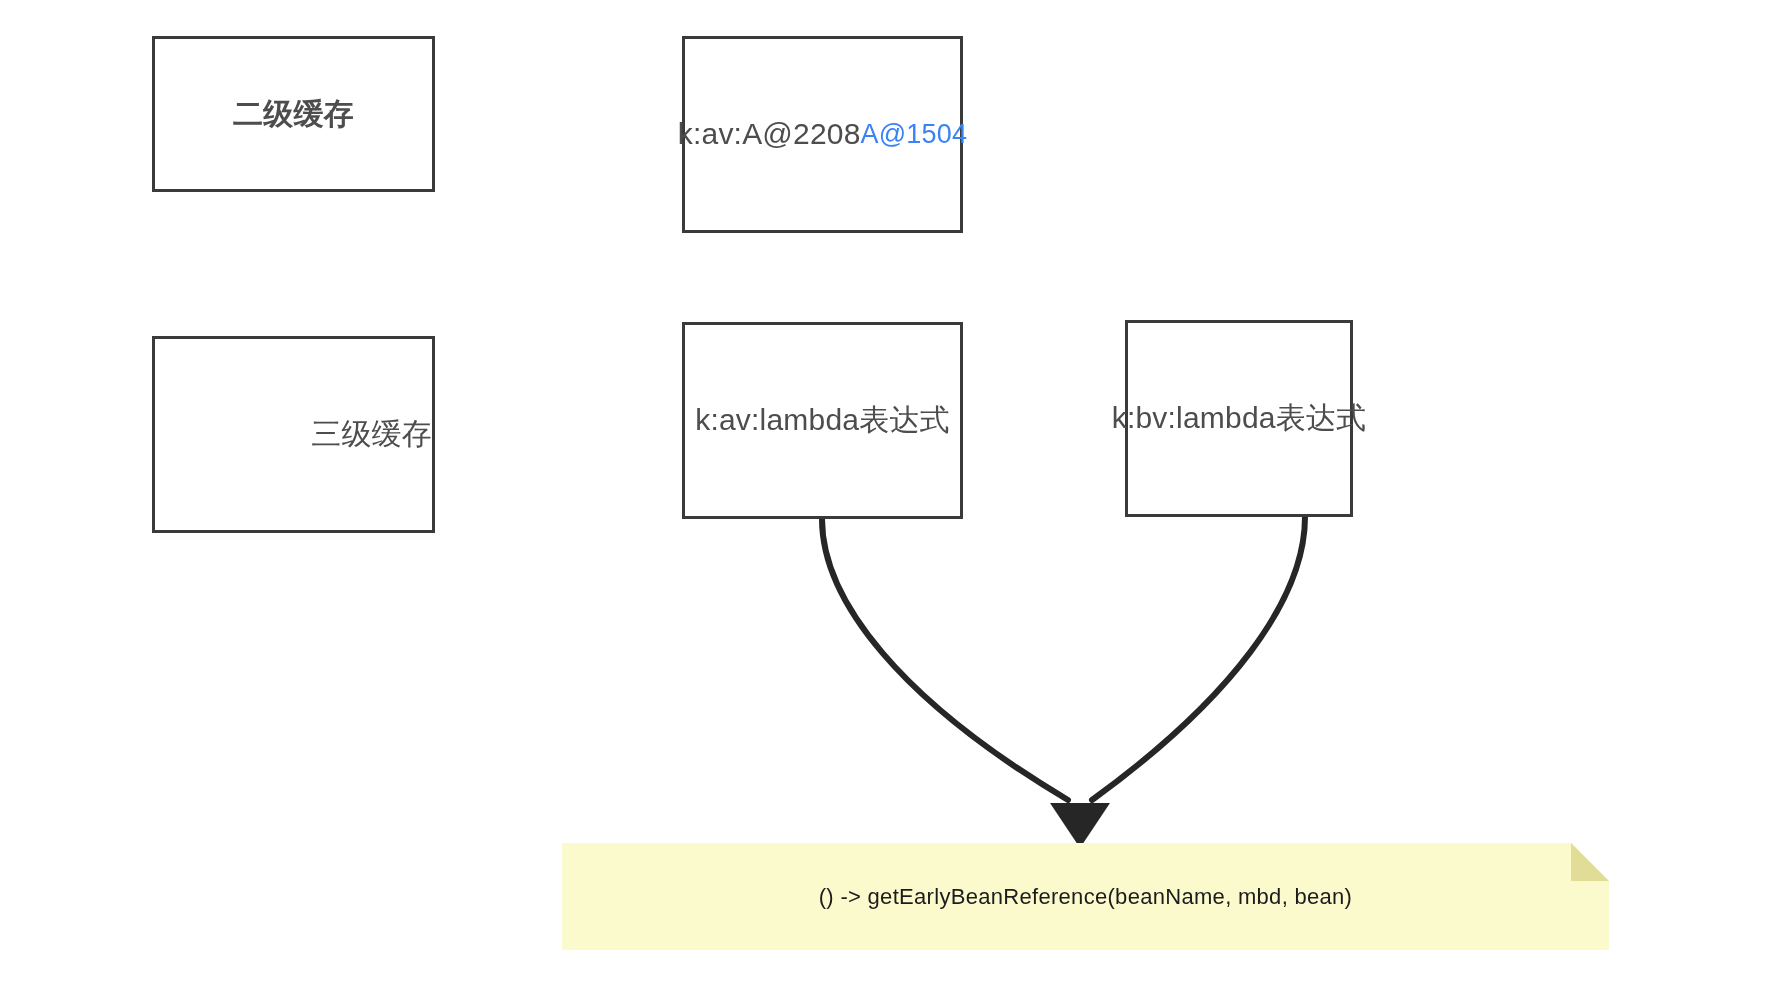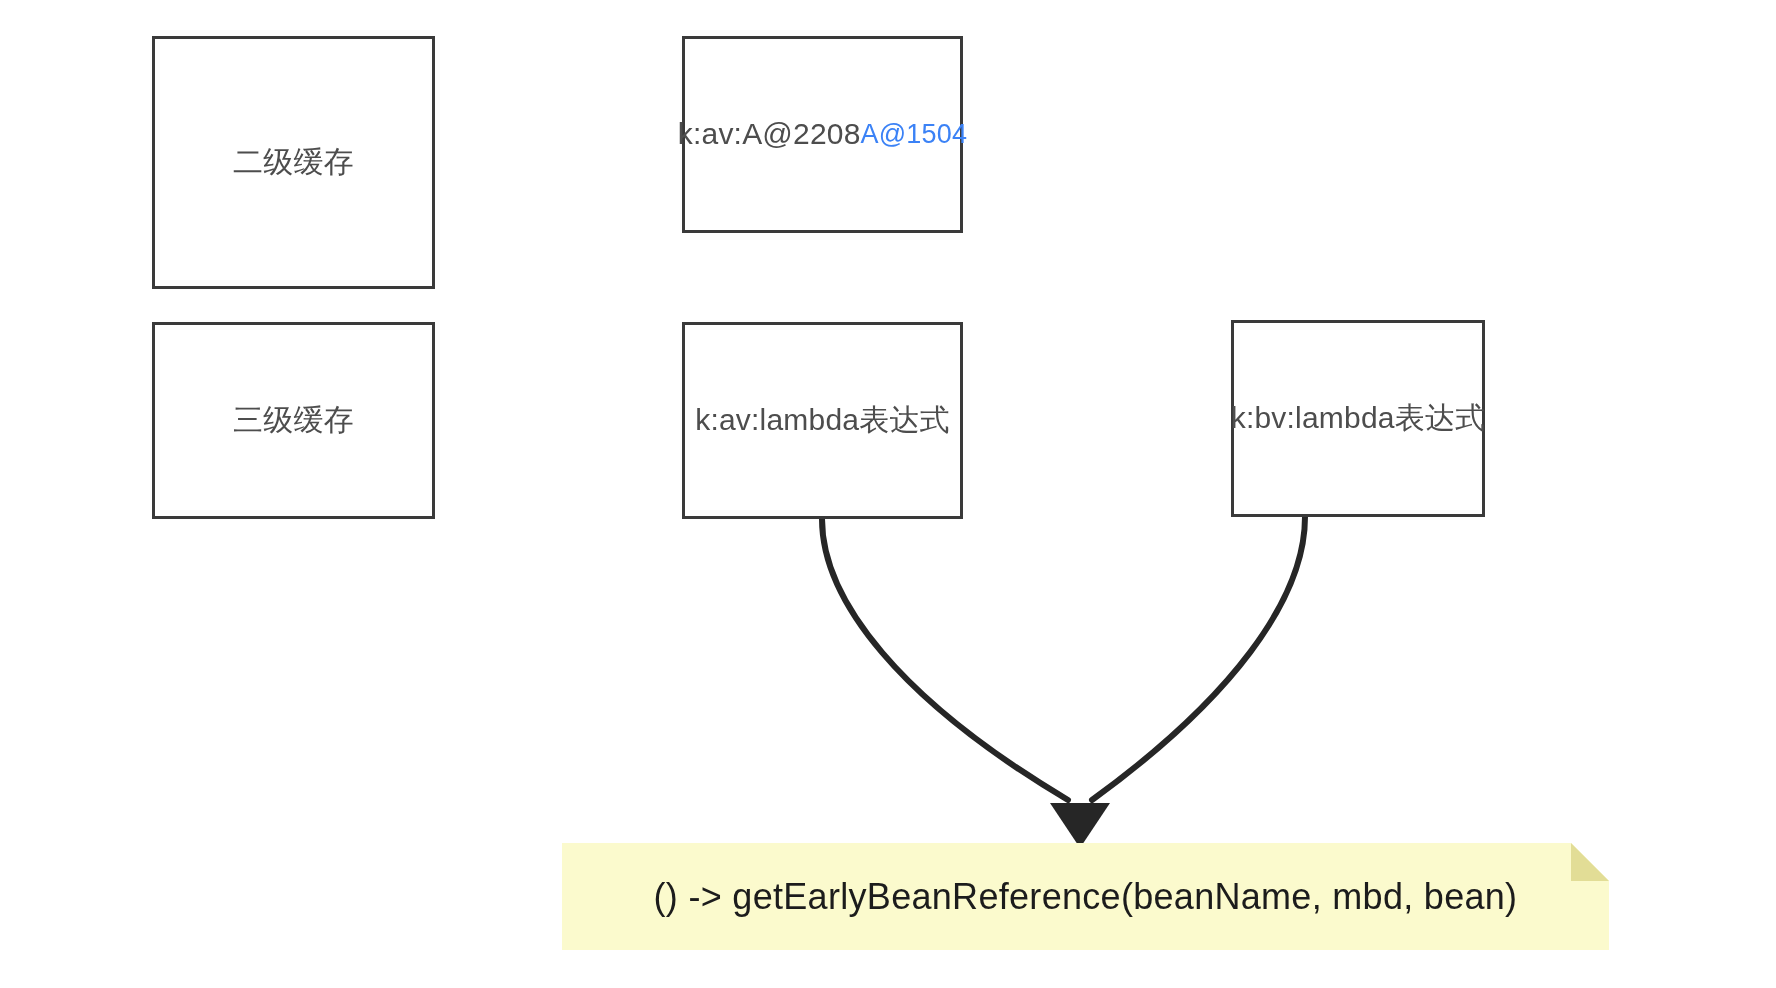--- a/index.html
+++ b/index.html
@@ -41,25 +41,25 @@
   .box .line {
     display: block;
     white-space: nowrap;
   }
   .box .line.red {
     color: #3b82f6;
     font-size: 27px;
     line-height: 1.22;
   }
   
-  #box-l2-cache      { left: 152px; top: 36px;  width: 283px; height: 253px; }
+  #box-l2-cache      { left: 152px; top: 36px;  width: 283px; height: 156px; font-weight: bold; }
   #box-l2-entry-a    { left: 682px; top: 36px;  width: 281px; height: 197px; }
-  #box-l3-cache      { left: 152px; top: 322px; width: 283px; height: 197px; }
+  #box-l3-cache      { left: 152px; top: 336px; width: 283px; height: 197px; justify-content: flex-end; }
   #box-l3-entry-a    { left: 682px; top: 322px; width: 281px; height: 197px; }
-  #box-l3-entry-b    { left: 1231px;top: 320px; width: 254px; height: 197px; }
+  #box-l3-entry-b    { left: 1125px;top: 320px; width: 228px; height: 197px; }
 
   
   #sticky-note {
     position: absolute;
     left: 562px;
     top: 843px;
     width: 1047px;
     height: 107px;
     z-index: 2;
   }
@@ -78,21 +78,21 @@
     background: #e2dd96;
     clip-path: polygon(0 0, 100% 100%, 0 100%);
   }
   #sticky-note .note-text {
     position: absolute;
     inset: 0;
     display: flex;
     align-items: center;
     justify-content: center;
     color: #1c1c1c;
-    font-size: 36px;
+    font-size: 22px;
     letter-spacing: 0.3px;
     white-space: nowrap;
   }
 </style>
 </head>
 <body>
 
 <svg id="canvas" viewBox="0 0 1776 988" xmlns="http://www.w3.org/2000/svg">
 
   <path d="M 822 519 C 822 600, 900 700, 1068 800" fill="none" stroke="#262626" stroke-width="6" stroke-linecap="round"></path>

